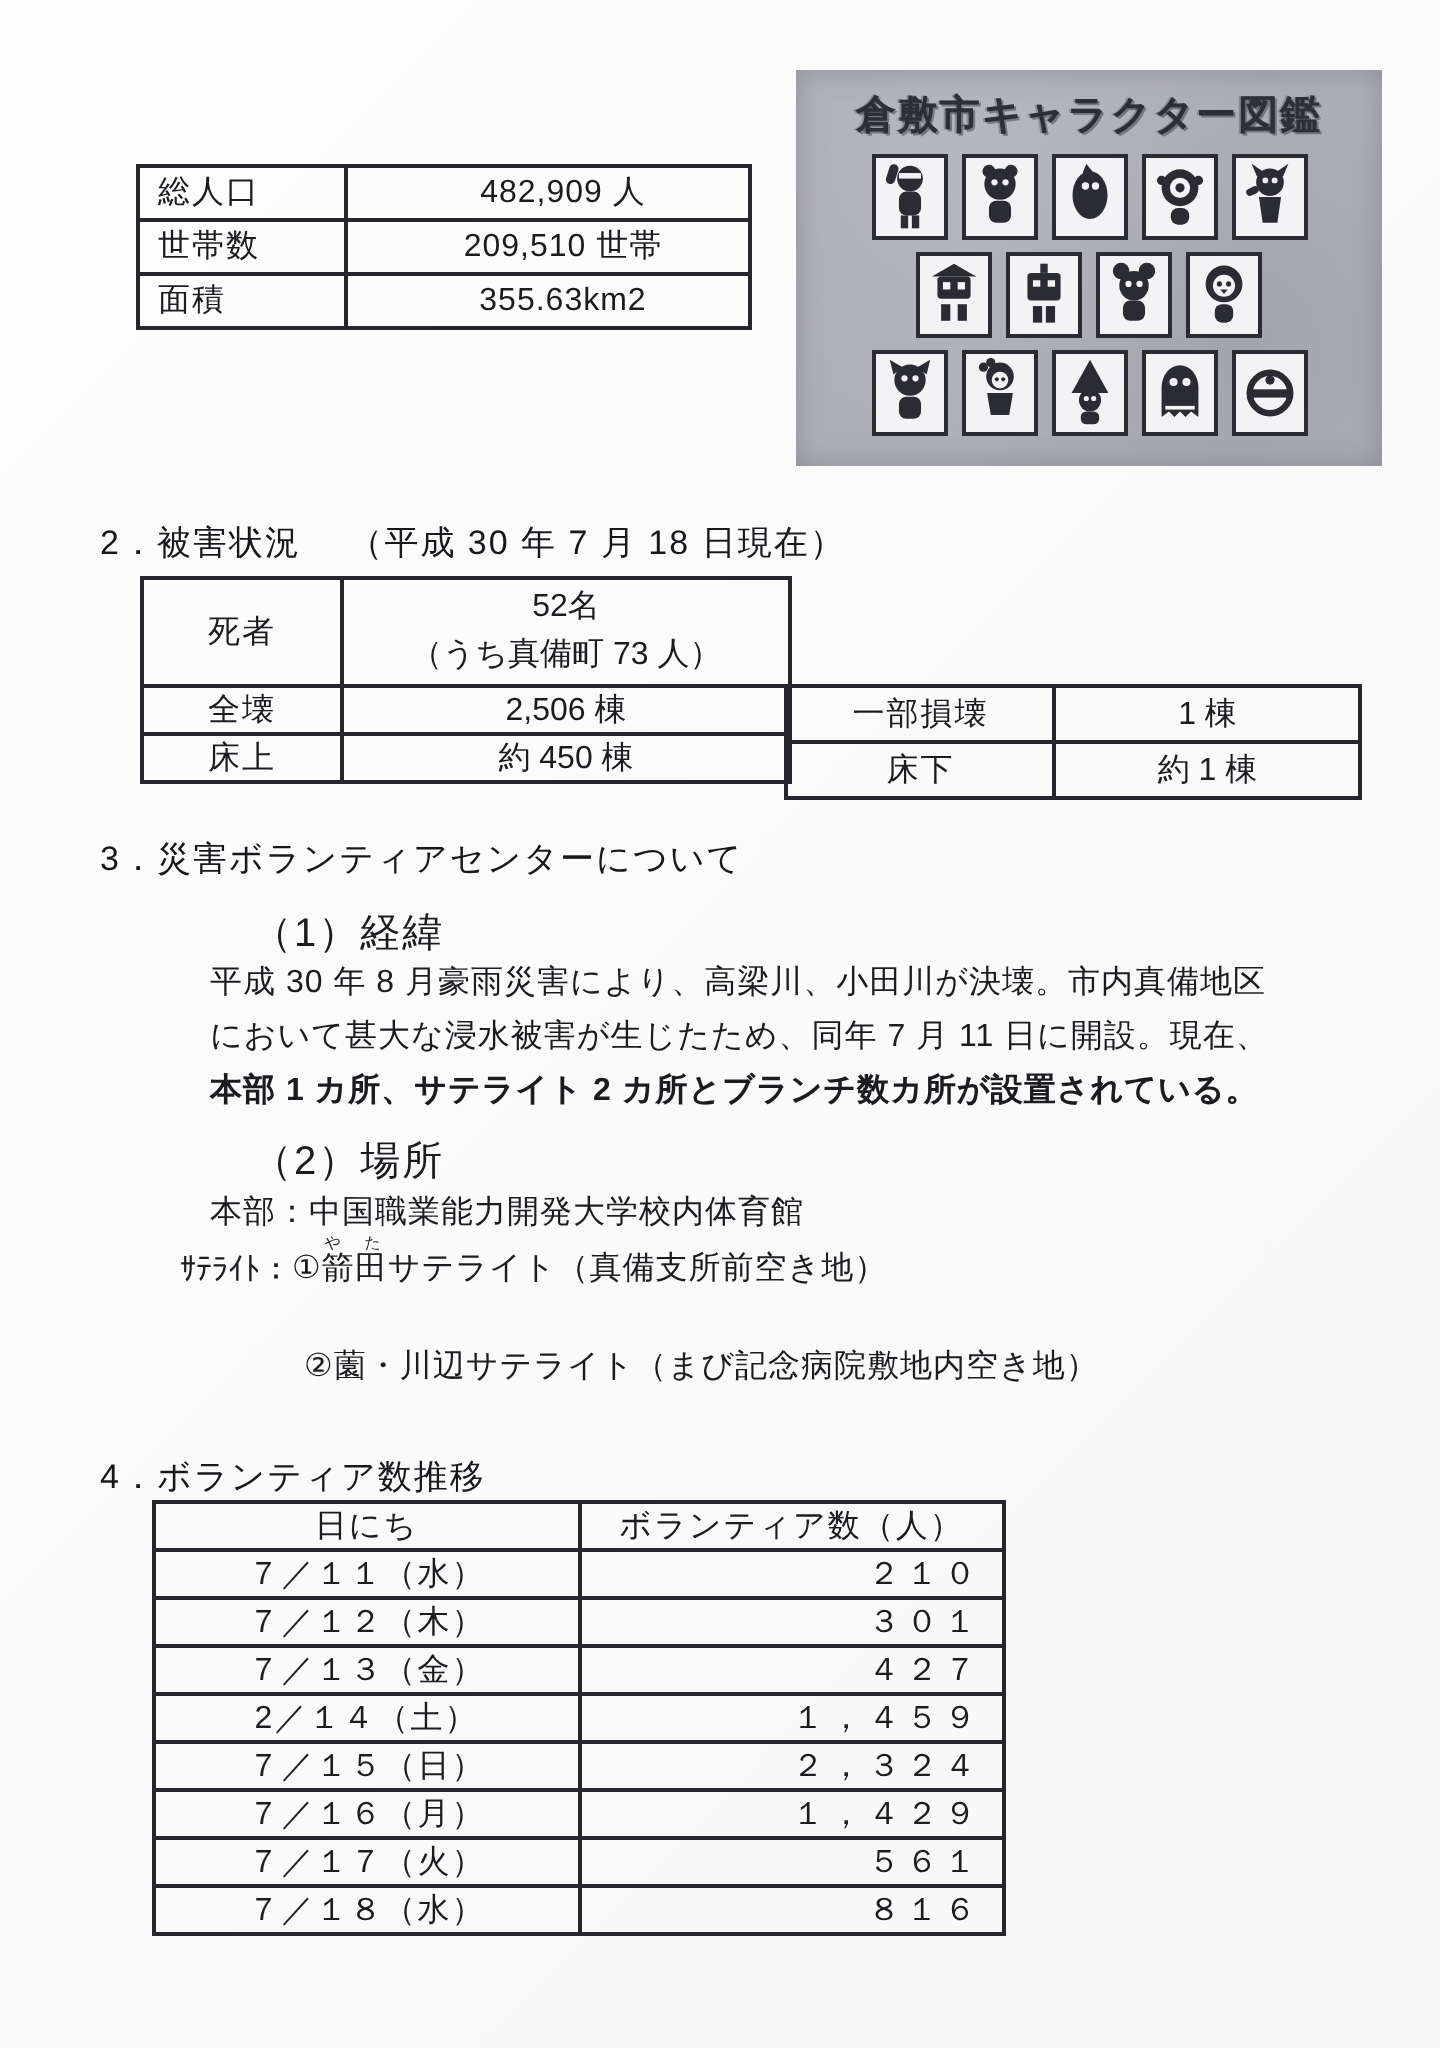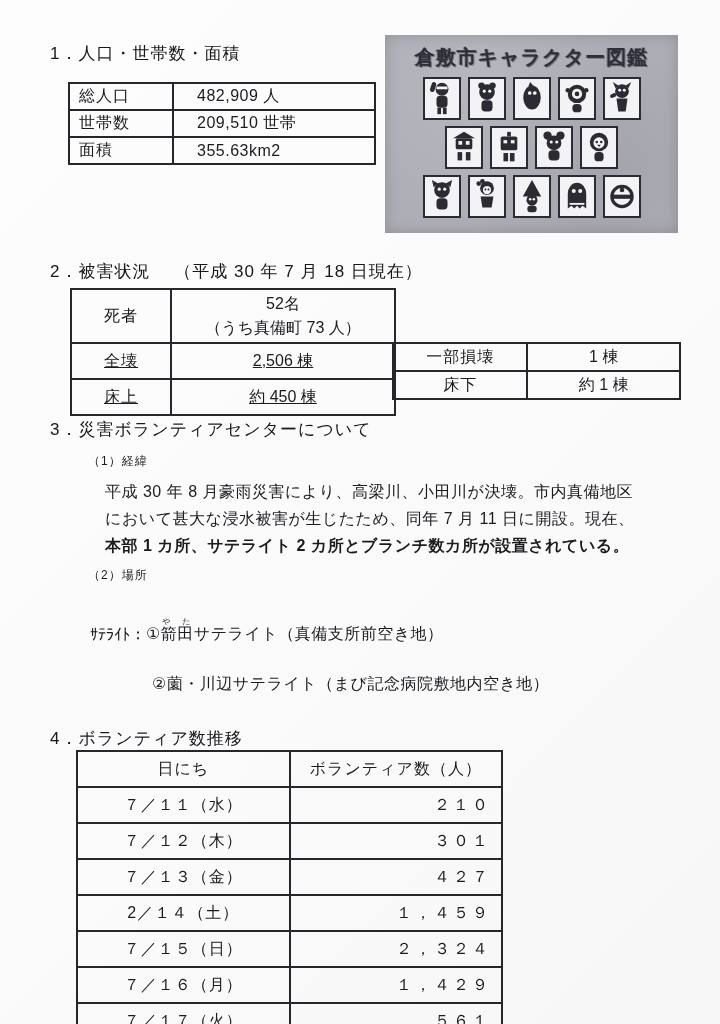--- a/index.html
+++ b/index.html
@@ -5,35 +5,35 @@
   * { margin:0; padding:0; box-sizing:border-box; }
   html,body { background:#e8e8e8; }
   .page {
     position:relative; width:720px; height:1024px; margin:0 auto;
     background:linear-gradient(135deg,#fdfdfd 0%,#fafafb 60%,#f7f7f8 100%);
     font-family:"Liberation Sans","DejaVu Sans",sans-serif;
     color:#1b1b20; overflow:hidden;
   }
   .abs { position:absolute; }
   .sec-heading { font-size:17px; letter-spacing:1px; color:#17171c; }
-  .sub-heading { font-size:12px; letter-spacing:1px; }
+  .sub-heading { font-size:20px; letter-spacing:1px;margin-left:38px; }
 
   
   table { border-collapse:collapse; table-layout:fixed; }
   td, th { border:2px solid #26262c; font-size:16px; font-weight:normal;
            color:#1b1b20; padding:0 8px; overflow:hidden; white-space:nowrap; }
 
   
   .pop-table { width:306px; }
   .pop-table td { height:27px; }
   .pop-table .lbl { width:104px; text-align:left; padding-left:9px; letter-spacing:1px; }
-  .pop-table .val { width:202px; text-align:left; padding-left:23px; letter-spacing:.5px; }
-
-  
-  .char-panel { left:385px; top:35px; width:293px; height:198px;
+  .pop-table .val { width:202px; text-align:center; padding-left:23px; letter-spacing:.5px; }
+
+  
+  .char-panel { left:398px; top:35px; width:293px; height:198px;
     background:
       radial-gradient(circle at 30% 20%, rgba(255,255,255,.10), transparent 60%),
       radial-gradient(circle at 75% 70%, rgba(90,90,100,.12), transparent 55%),
       #aeaeb6;
     box-shadow:inset 0 0 14px rgba(80,80,92,.35);
   }
   .char-title { margin-top:9px; text-align:center; font-size:20px; font-weight:bold;
     color:#2e2e38; letter-spacing:1px;
     text-shadow:1px 1px 0 rgba(46,46,56,.45), -1px 0 0 rgba(46,46,56,.3); }
   .tile-row { display:flex; justify-content:center; gap:7px; margin-top:6px; }
@@ -41,47 +41,46 @@
     display:flex; align-items:center; justify-content:center; }
   .tile svg { width:28px; height:35px; }
   .tile svg .ink { fill:#2b2b33; }
   .tile svg .paper { fill:#f3f3f5; }
 
   
   .dmg-left { width:324px;border-radius:16px; }
   .dmg-left .lbl { width:100px; text-align:center; letter-spacing:1px; }
   .dmg-left .val { width:224px; text-align:center; }
   .dmg-left .r1 td { height:54px; }
-  .dmg-left .r td { height:36px;text-decoration:underline; }
+  .dmg-left .r td { height:24px; }
   .deaths-val { line-height:24px; font-size:16px; }
   .dmg-right { width:289px; }
   .dmg-right td { height:28px; text-align:center;margin-left:16px; }
   .dmg-right .lbl { width:127px; letter-spacing:1px; }
   .dmg-right .val { width:144px; }
 
   
   .body-line { font-size:16px; letter-spacing:.5px; line-height:27px; color:#1b1b20; }
   .sat-line { display:flex; align-items:flex-end; }
   .sat-label { font-size:16px; letter-spacing:0; }
   ruby { ruby-position:over; }
   rt { font-size:8px; letter-spacing:2px; color:#2a2a30; }
 
   
   .vol-table { width:427px; }
-  .vol-table td { height:36px; }
+  .vol-table td { height:24px; }
   .vol-table .date { width:212px; text-align:center; letter-spacing:1px; }
   .vol-table .cnt { width:215px; text-align:right; padding-right:10px; letter-spacing:3px; }
   .vol-table .hdr { text-align:center; letter-spacing:1px; padding-right:8px; }
 </style>
 </head>
 <body>
 
 <div class="page">
 
-  <div class="abs sec-heading" style="left:50px; top:42px;">1．人口・世帯数・面積</div>
 
   <table class="abs pop-table" style="left:68px; top:82px;">
     <tbody>
         <tr>
       <td class="lbl">総人口</td>
       <td class="val">482,909 人</td>
     </tr>
     <tr>
       <td class="lbl">世帯数</td>
       <td class="val">209,510 世帯</td>
@@ -275,20 +274,21 @@
     </tr>
   </tbody>
     </table>
 
   <div class="abs sec-heading" style="left:50px; top:418px;">3．災害ボランティアセンターについて</div>
   <div class="abs sub-heading" style="left:88px; top:453px;">（1）経緯</div>
   <div class="abs body-line" style="left:105px; top:478px;">平成 30 年 8 月豪雨災害により、高梁川、小田川が決壊。市内真備地区</div>
   <div class="abs body-line" style="left:105px; top:505px;">において甚大な浸水被害が生じたため、同年 7 月 11 日に開設。現在、</div>
   <div class="abs body-line" style="left:105px; top:532px;font-weight:bold;">本部 1 カ所、サテライト 2 カ所とブランチ数カ所が設置されている。</div>
   <div class="abs sub-heading" style="left:88px; top:567px;">（2）場所</div>
+  <div class="abs body-line" style="left:105px; top:593px;">本部：中国職業能力開発大学校内体育館</div>
 
   <div class="abs body-line" style="left:152px; top:670px;">②薗・川辺サテライト（まび記念病院敷地内空き地）</div>
 
   <div class="abs sat-line" style="left:90px; top:617px;">
     <span class="sat-label">ｻﾃﾗｲﾄ：</span>
     <span class="body-line" style="line-height:20px;">①</span>
     <ruby><span class="body-line" style="line-height:20px;">箭田</span><rt>や た</rt></ruby>
     <span class="body-line" style="line-height:20px;">サテライト（真備支所前空き地）</span>
   </div>
 

